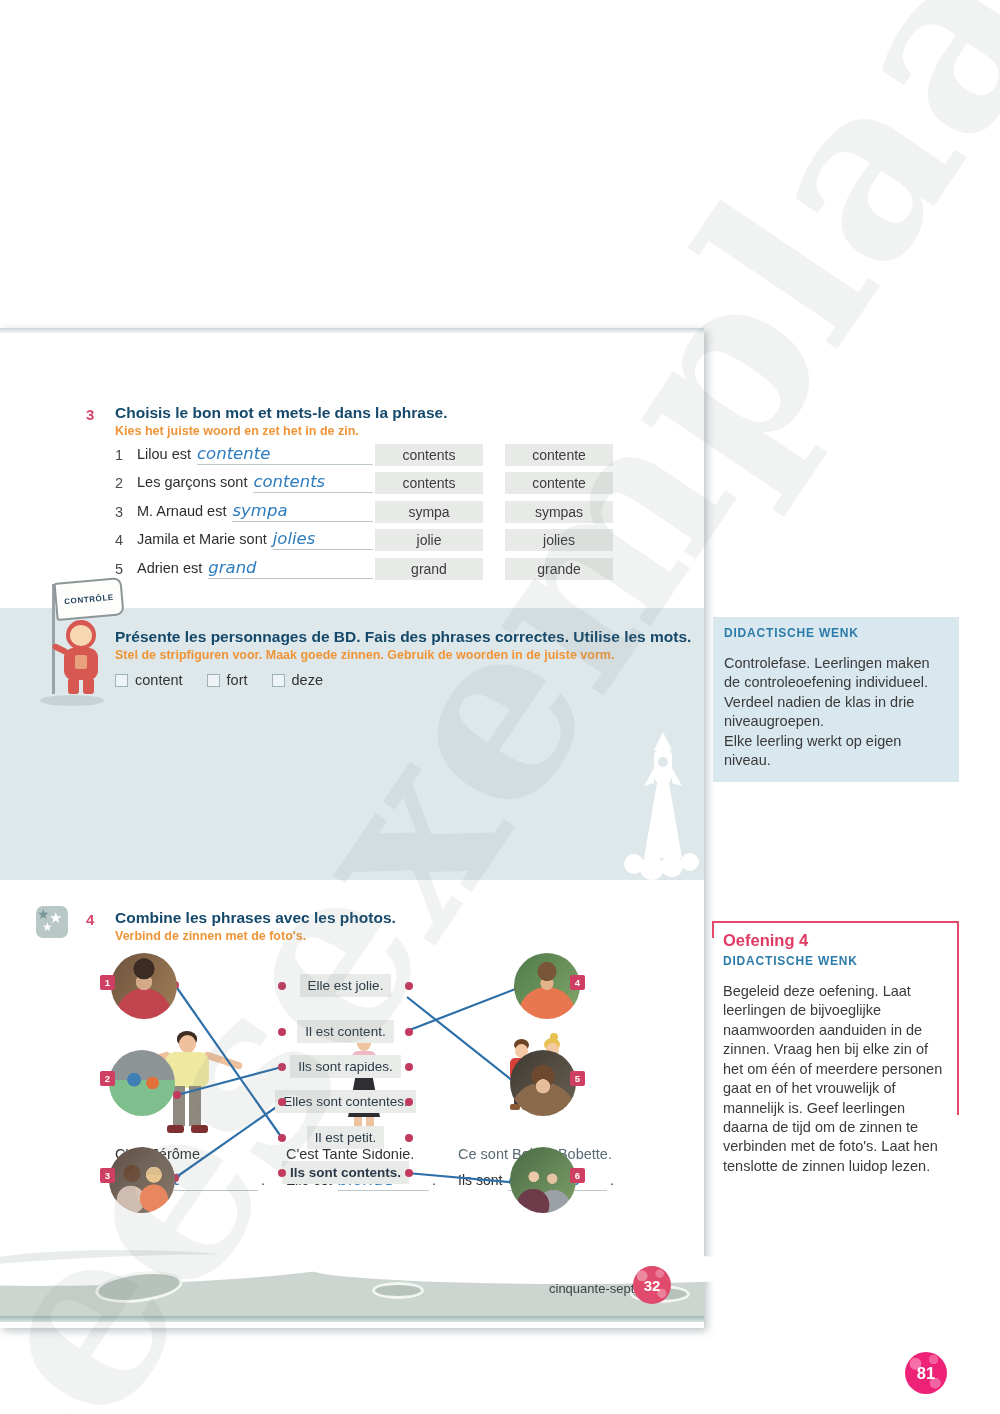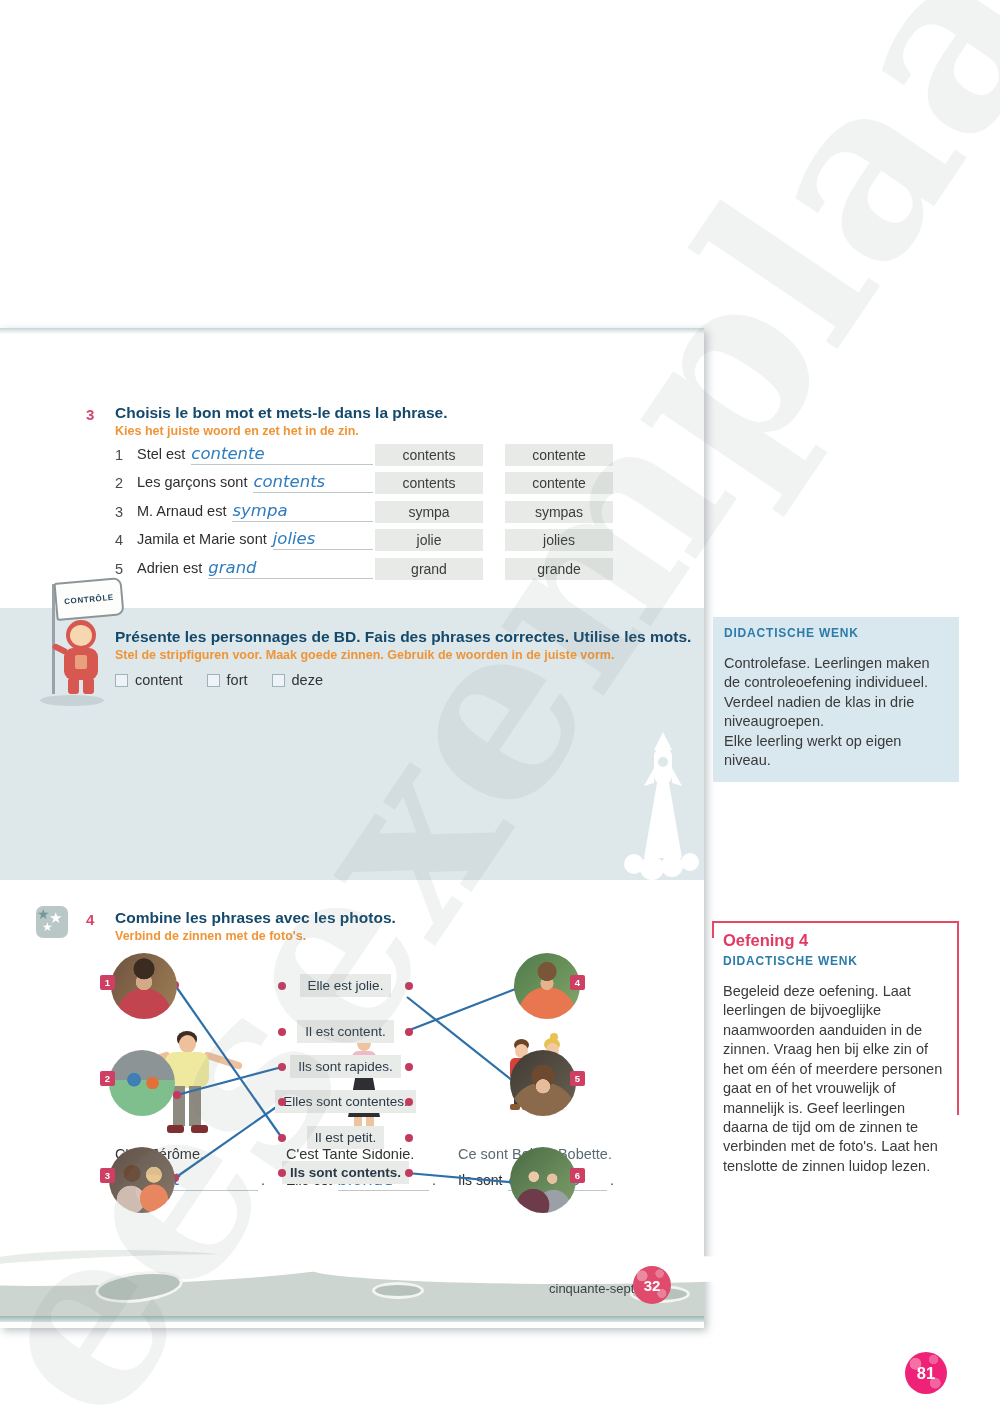--- a/index.html
+++ b/index.html
@@ -121,21 +121,21 @@
 
   <div class="band"></div>
 
   <div class="ex-num" style="left:86px;top:78px;">3</div>
   <div class="title-fr" style="left:115px;top:76px;">Choisis le bon mot et mets-le dans la phrase.</div>
   <div class="title-nl" style="left:115px;top:96px;">Kies het juiste woord en zet het in de zin.</div>
 
   <div class="ex3-row" style="top:115px;">
     <span class="row-num">1</span>
     <span class="sent">
-        <span class="row-prefix">Stel est</span>
+        <span class="row-prefix">Lilou est</span>
         <span class="blank"><i class="ans">contente</i></span>
         <span class="period">.</span>
       </span>
     <span class="opt o1">contents</span>
     <span class="opt o2">contente</span>
   </div>
   <div class="ex3-row" style="top:143px;">
     <span class="row-num">2</span>
     <span class="sent">
         <span class="row-prefix">Les garçons sont</span>

